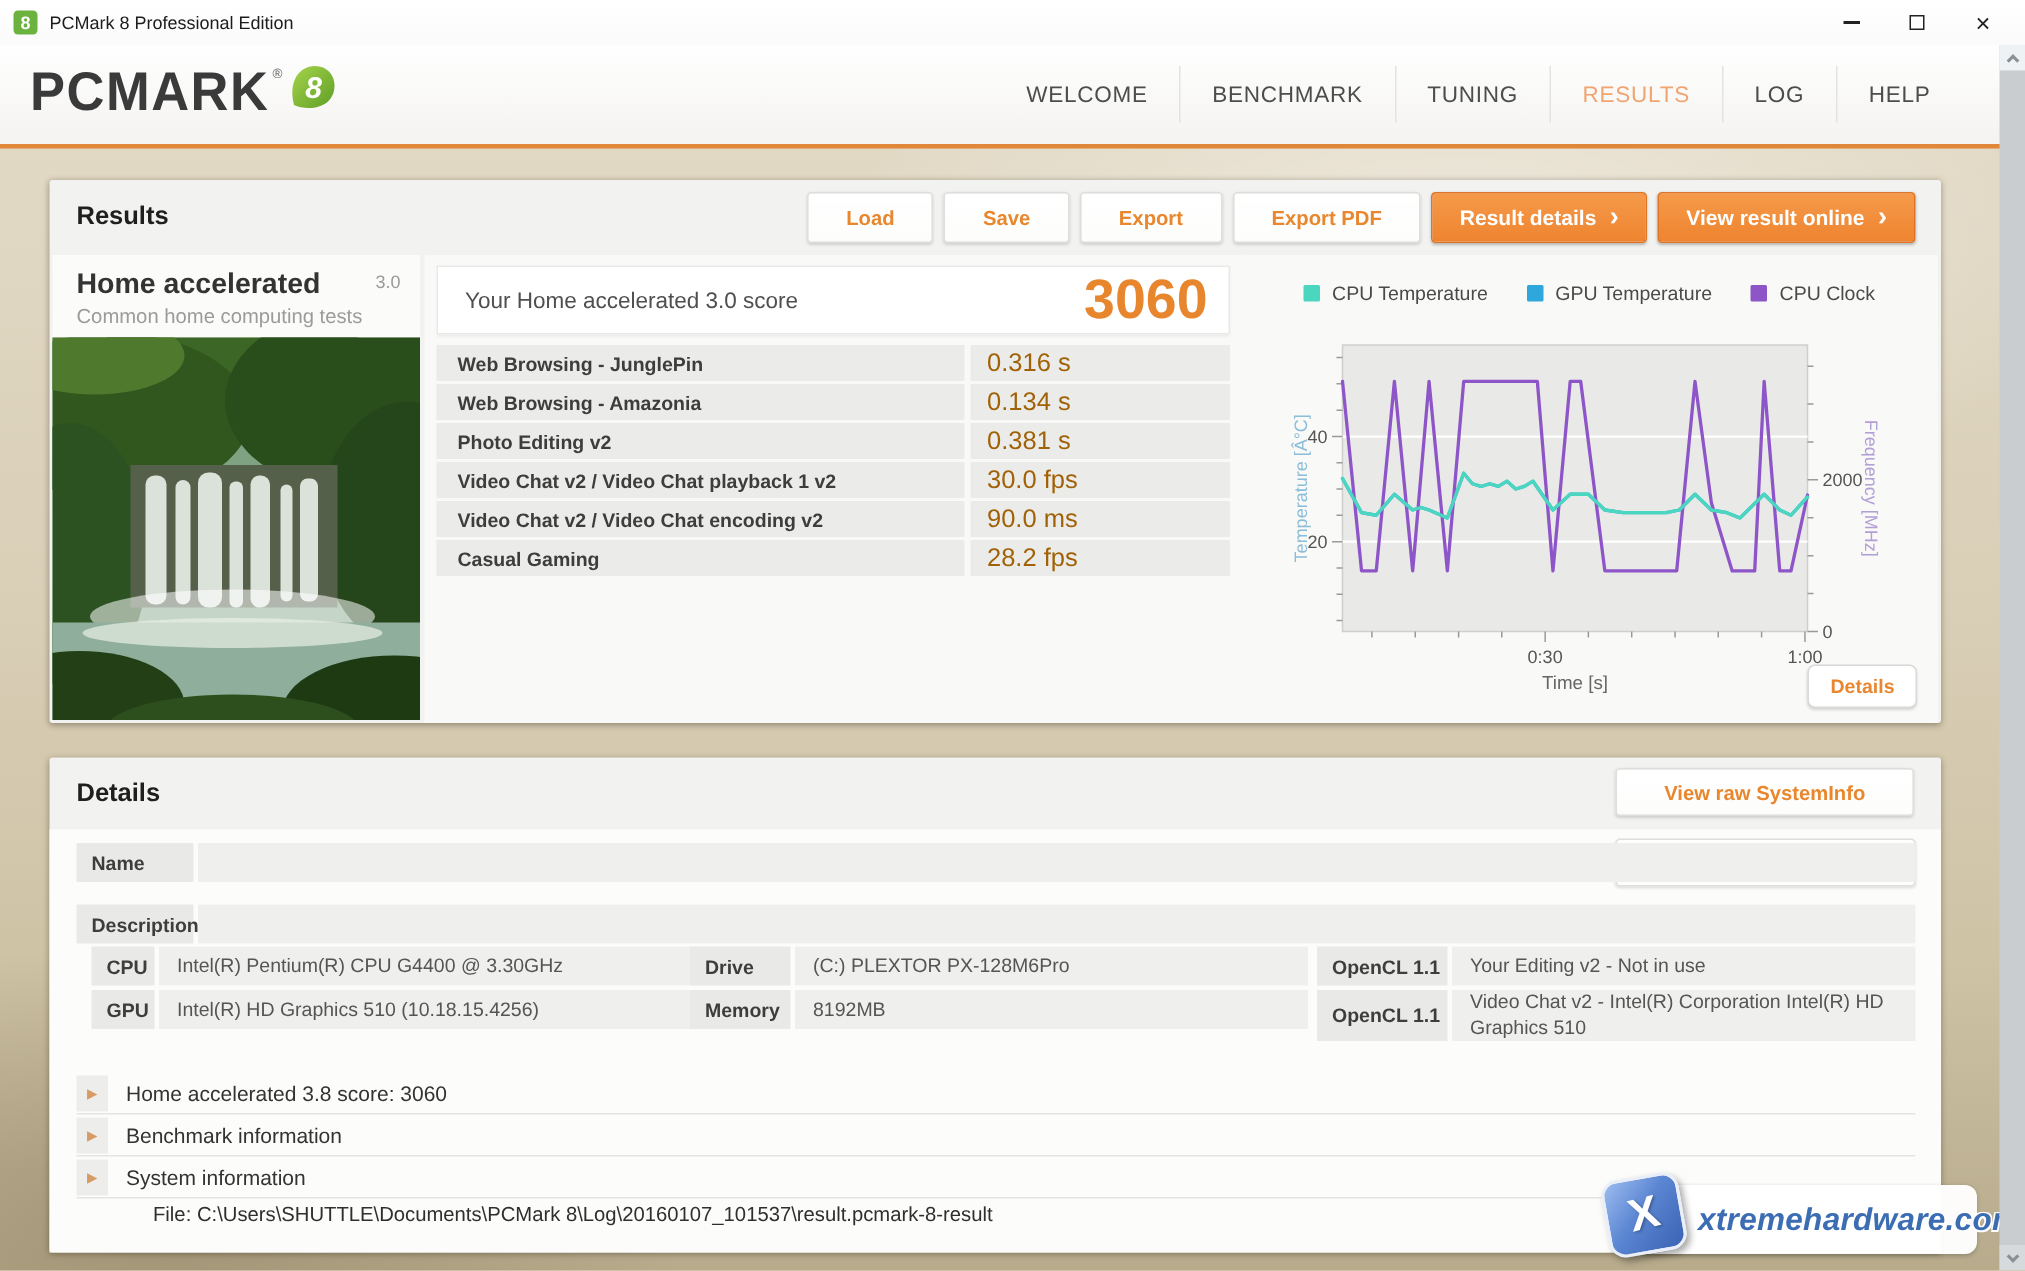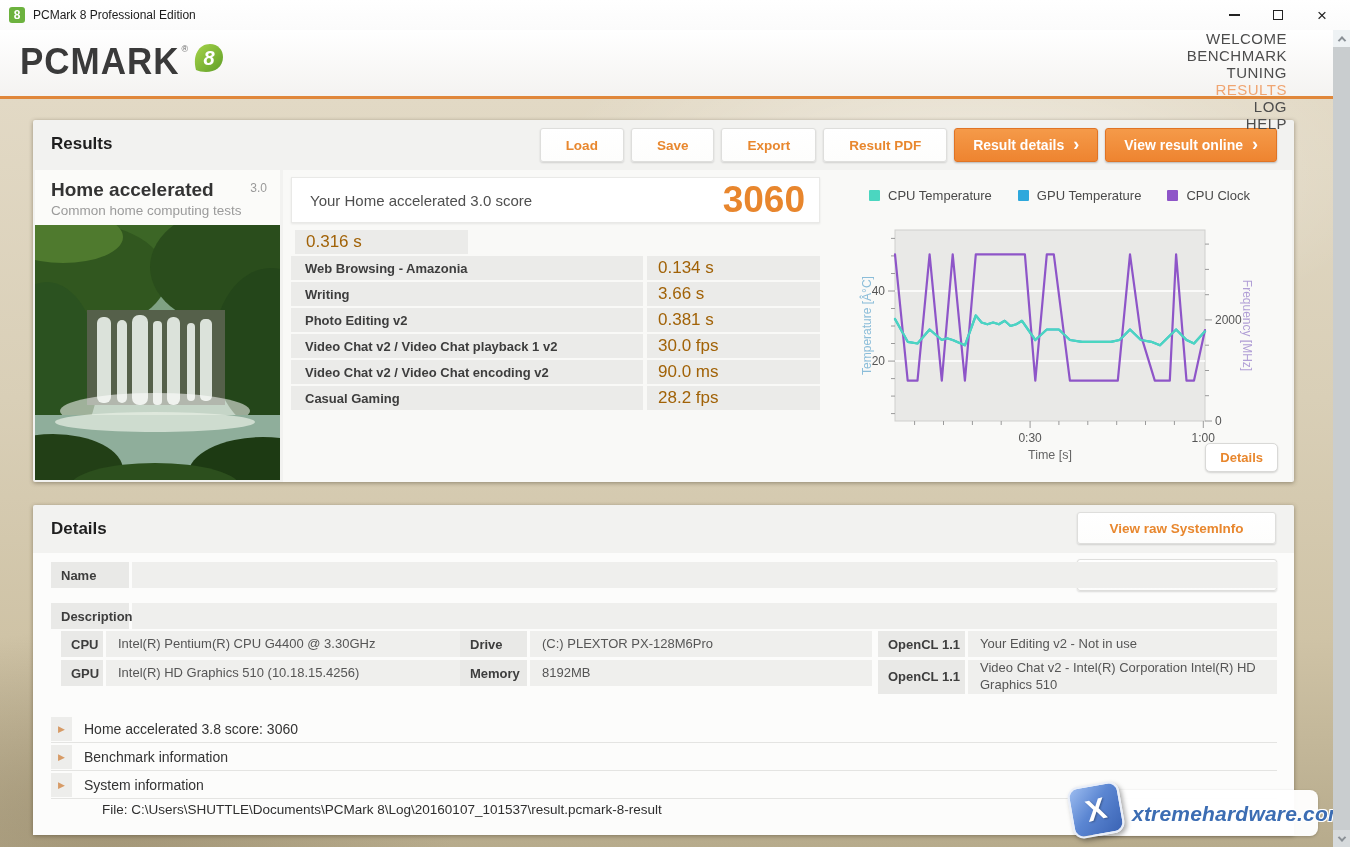--- a/index.html
+++ b/index.html
@@ -19,21 +19,21 @@
   .glyph-max { width:10px; height:10px; border:1.2px solid #222; }
   .glyph-close { font-size:17px; color:#222; line-height:1; }
 
   
   .header { position:absolute; left:0; top:30px; width:1350px; height:69px;
     background:linear-gradient(#ffffff,#f4f3f1); border-bottom:3px solid #e0873a; z-index:25; }
   .logo { position:absolute; left:20px; top:12px; display:flex; align-items:flex-start; }
   .logo-text { font-size:35px; font-weight:900; color:#3a3a3a; letter-spacing:1px; transform:scaleY(1.04); }
   .logo-reg { font-size:9px; color:#666; margin:2px 1px 0 2px; }
   .logo-leaf { margin-left:1px; margin-top:-2px; }
-  .nav { position:absolute; right:42px; top:0; height:66px; display:flex; align-items:flex-end;flex-direction:column; }
+  .nav { position:absolute; right:42px; top:0; height:66px; display:flex; align-items:center; }
   .nav-item { padding:0 21px; font-size:15px; letter-spacing:.5px; color:#4d4d4d; cursor:pointer; }
   .nav-item.active { color:#f0a571; }
   .nav-sep { width:1px; height:38px; background:#e3e3e1; }
 
   
   .main-bg { position:absolute; left:0; top:99px; width:1350px; height:748px;
     background:
       radial-gradient(ellipse 700px 300px at 72% 10%, rgba(255,255,255,.45), rgba(255,255,255,0) 60%),
       radial-gradient(ellipse 500px 260px at 8% 95%, rgba(120,105,75,.35), rgba(120,105,75,0) 70%),
       linear-gradient(180deg,#e2d9c5 0%, #d9cfb7 40%, #cfc3a6 72%, #b7ab8c 100%); }
@@ -188,21 +188,21 @@
 </div>
 
 <div class="main-bg"></div>
 
 <div class="card results-card">
   <div class="card-title">Results</div>
   <div class="btn-row">
     <div class="btn-white">Load</div>
     <div class="btn-white">Save</div>
     <div class="btn-white">Export</div>
-    <div class="btn-white">Result PDF</div>
+    <div class="btn-white">Export PDF</div>
     <div class="btn-orange">
       <span>Result details</span>
       <span class="chev">›</span>
     </div>
     <div class="btn-orange">
       <span>View result online</span>
       <span class="chev">›</span>
     </div>
   </div>
 
@@ -242,29 +242,26 @@
     </div>
   </div>
 
   <div class="panel-mid">
     <div class="score-card">
       <div class="score-label">Your Home accelerated 3.0 score</div>
       <div class="score-value">3060</div>
     </div>
     <div class="metrics" id="metrics">
         <div class="metric-row">
+          <div class="metric-label">Web Browsing - JunglePin</div>
           <div class="metric-value">0.316 s</div>
         </div>
         <div class="metric-row">
           <div class="metric-label">Web Browsing - Amazonia</div>
           <div class="metric-value">0.134 s</div>
-        </div>
-        <div class="metric-row">
-          <div class="metric-label">Writing</div>
-          <div class="metric-value">3.66 s</div>
         </div>
         <div class="metric-row">
           <div class="metric-label">Photo Editing v2</div>
           <div class="metric-value">0.381 s</div>
         </div>
         <div class="metric-row">
           <div class="metric-label">Video Chat v2 / Video Chat playback 1 v2</div>
           <div class="metric-value">30.0 fps</div>
         </div>
         <div class="metric-row">

